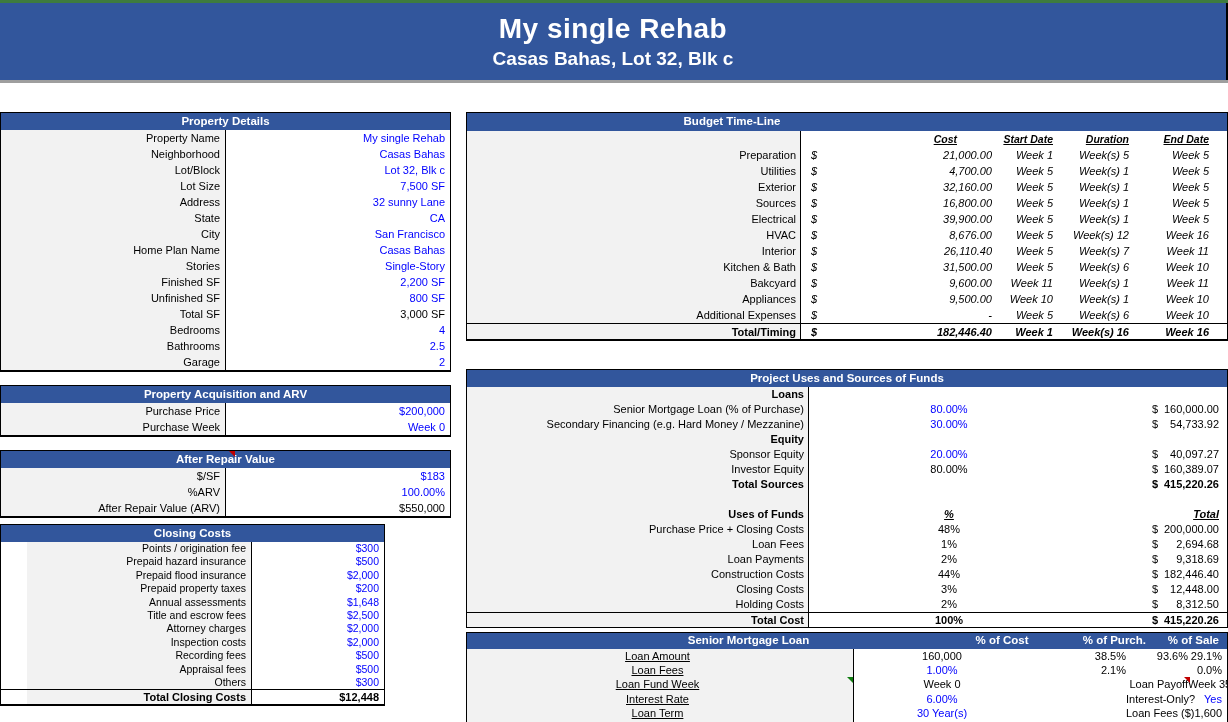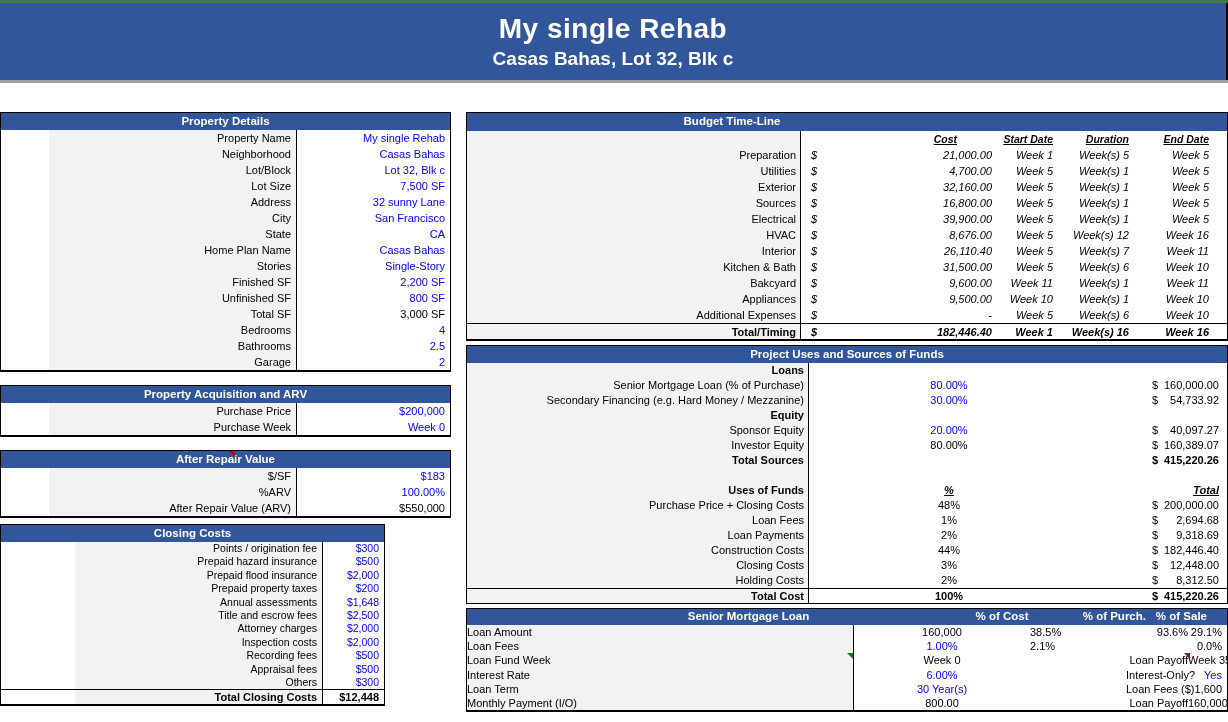--- a/index.html
+++ b/index.html
@@ -23,37 +23,37 @@
   .rightcol { width:762px; flex:none; margin-left:15px; }
 
   .sec { border:1px solid #000; background:#fff; }
   .sec-h {
     background:#32569C; color:#fff; font-weight:bold; font-size:11.5px;
     height:17px; line-height:16px; text-align:center; position:relative;
   }
   
   .row { display:flex; height:16px; line-height:16px; }
   .lbl {
-    width:248px; flex:none; background:#F2F2F2; text-align:right;
-    padding-right:5px; border-right:1px solid #000; white-space:nowrap;margin-left:48px;
+    width:225px; flex:none; background:#F2F2F2; text-align:right;
+    padding-right:5px; border-right:1px solid #000; white-space:nowrap;
   }
   .val { flex:1; text-align:right; padding-right:5px; white-space:nowrap; background:#fff; }
   .blue { color:#0000FF; }
   .bold { font-weight:bold; }
   .t-row { border-top:1px solid #000; font-weight:bold; height:15px; line-height:14px; }
 
   .sec-pd { margin-bottom:13px; border-bottom-width:2px; }
   .sec-acq { margin-bottom:13px; border-bottom-width:2px; }
   .sec-arv { margin-bottom:6px; border-bottom-width:2px; }
   .sec-cc { width:385px; border-bottom-width:2px; }
   .sec-cc .row { height:13.4px; line-height:13.4px; font-size:10.5px;padding-left:26px; }
   .sec-cc .t-row { height:15px; line-height:14px; font-size:11px;align-items:flex-end; }
 
   
-  .sec-bud { margin-bottom:4px; border-bottom-width:2px; }
+  .sec-bud { margin-bottom:28px; border-bottom-width:2px; }
   .sec-bud .sec-h { height:18px; line-height:17px; display:flex; }
   .bud-title { width:530px; text-align:center; }
   .b-row { display:flex; height:16px; line-height:16px; font-style:italic; }
   .b-lbl {
     width:334px; flex:none; background:#F2F2F2; font-style:normal;
     text-align:right; padding-right:4px; border-right:1px solid #000; white-space:nowrap;
   }
   .b-cost { width:196px; flex:none; display:flex; justify-content:space-between; padding:0 5px 0 10px; }
   .b-start { width:62px; flex:none; text-align:right; padding-right:6px; white-space:nowrap; }
   .b-dur { width:78px; flex:none; text-align:right; padding-right:8px; white-space:nowrap; }
@@ -75,28 +75,28 @@
   .f-uhead .hd { font-weight:bold; font-style:italic; text-decoration:underline; }
   .f-uhead .f-money { padding-right:8px; }
   .f-total { font-weight:bold; border-top:1px solid #000; }
 
   
   .sec-sen { border-bottom-width:2px; }
   .sec-sen .sec-h { height:16px; line-height:15px; display:flex; }
   .sen-title { width:563px; flex:none; text-align:center; }
   .sen-hc2 { width:96px; flex:none; text-align:center; margin-left:-76px; }
   .sen-hc3 { width:96px; flex:none; text-align:right; }
-  .sen-hc4 { flex:1; text-align:right; padding-right:20px; }
+  .sen-hc4 { flex:1; text-align:right; padding-right:8px; }
   .s-row { display:flex; height:14.2px; line-height:14.2px; }
   .s-lbl {
-    width:387px; flex:none; background:#F2F2F2; text-align:left; padding-right:5px;
-    border-right:1px solid #000; white-space:nowrap; position:relative;
+    width:387px; flex:none; background:#F2F2F2; text-align:center; padding-right:5px;
+    border-right:1px solid #000; white-space:nowrap; position:relative;text-decoration:underline;
   }
   .s-c1 { width:176px; flex:none; text-align:center; white-space:nowrap; }
-  .s-c2 { width:96px; flex:none; text-align:left; white-space:nowrap; }
+  .s-c2 { width:96px; flex:none; text-align:right; white-space:nowrap; }
   .s-c3 { width:62px; flex:none; text-align:right; white-space:nowrap; position:relative; }
   .s-c4 { flex:1; text-align:right; padding-right:5px; white-space:nowrap; }
 
   .tri-red {
     position:absolute; top:0; width:0; height:0;
     border-top:6px solid #C00000; border-left:6px solid transparent;
   }
   .tri-green {
     position:absolute; top:0; right:0; width:0; height:0;
     border-top:6px solid #107C10; border-left:6px solid transparent;
@@ -133,26 +133,26 @@
         </div>
       <div class="row">
           <div class="lbl">Lot Size</div>
           <div class="val blue">7,500 SF</div>
         </div>
       <div class="row">
           <div class="lbl">Address</div>
           <div class="val blue">32 sunny Lane</div>
         </div>
       <div class="row">
+          <div class="lbl">State</div>
+          <div class="val blue">CA</div>
+        </div>
+      <div class="row">
           <div class="lbl">City</div>
           <div class="val blue">San Francisco</div>
-        </div>
-      <div class="row">
-          <div class="lbl">State</div>
-          <div class="val blue">CA</div>
         </div>
       <div class="row">
           <div class="lbl">Home Plan Name</div>
           <div class="val blue">Casas Bahas</div>
         </div>
       <div class="row">
           <div class="lbl">Stories</div>
           <div class="val blue">Single-Story</div>
         </div>
       <div class="row">

